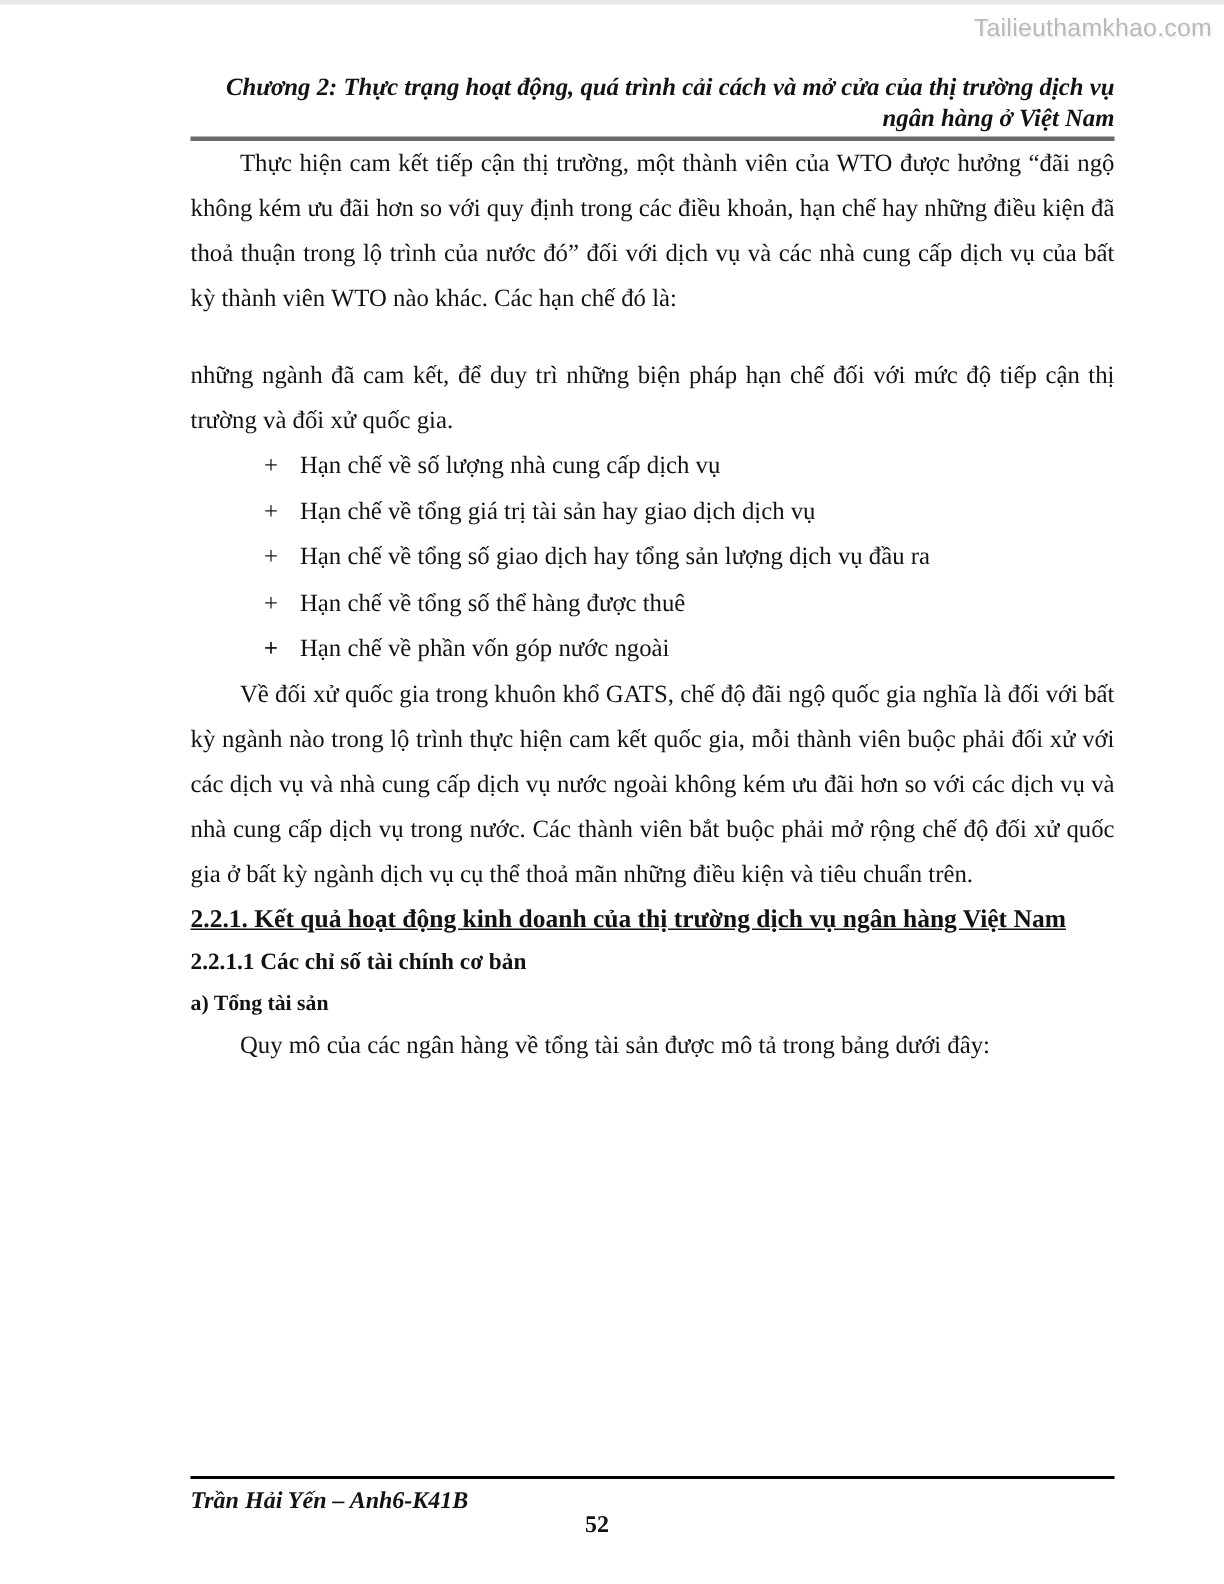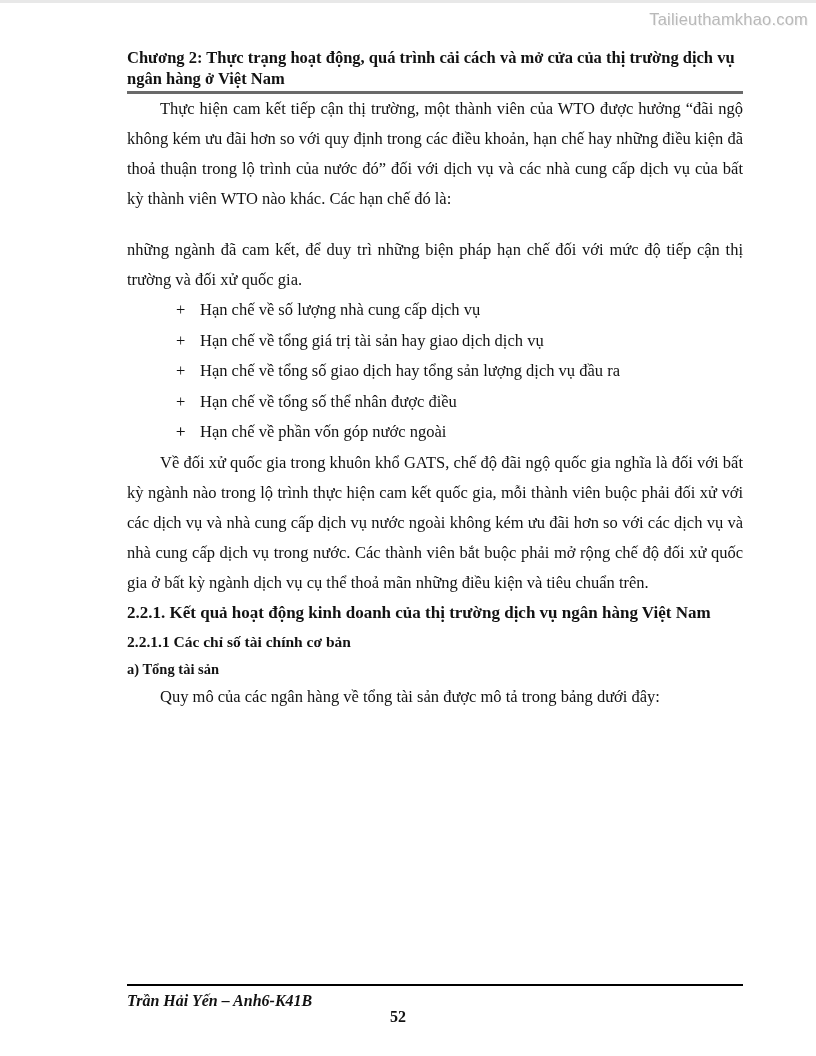--- a/index.html
+++ b/index.html
@@ -29,25 +29,26 @@
   }
   .content {
     position: absolute;
     left: 127px;
     top: 0;
     width: 616px;
   }
   .running-header {
     margin-top: 45px;
     font-weight: bold;
+    font-style: italic;
     font-size: 16.5px;
     line-height: 20.5px;
     padding-bottom: 2px;
     border-bottom: 3px solid #6a6a6a;
-    text-align: left;
+    text-align: right;
   }
   p { margin: 0; }
   .body-text {
     font-size: 16.5px;
     line-height: 30px;
     text-align: justify;
   }
   .first-para { margin-top: 21px; }
   .indent { text-indent: 33px; }
   .plus-list { margin: 0; }
@@ -69,20 +70,21 @@
     font-size: 18px;
     line-height: 30px;
     text-align: justify;
   }
   .h-sub1 {
     margin: 0;
     font-weight: bold;
     font-size: 17px;
     line-height: 30px;
     text-align: left;
+    text-decoration: underline;
   }
   .h-sub2 {
     margin: 0;
     font-weight: bold;
     font-size: 15.5px;
     line-height: 28px;
     text-align: left;
   }
   .h-sub3 {
     margin: 0;
@@ -139,21 +141,21 @@
       <div class="list-item">
         <span class="list-marker">+</span>
         <span>Hạn chế về tổng giá trị tài sản hay giao dịch dịch vụ</span>
       </div>
       <div class="list-item">
         <span class="list-marker">+</span>
         <span>Hạn chế về tổng số giao dịch hay tổng sản lượng dịch vụ đầu ra</span>
       </div>
       <div class="list-item">
         <span class="list-marker">+</span>
-        <span>Hạn chế về tổng số thể nhân được điều</span>
+        <span>Hạn chế về tổng số thể hàng được thuê</span>
       </div>
       <div class="list-item">
         <span class="list-marker">+</span>
       </div>
       <div class="list-item">
         <span class="list-marker">+</span>
         <span>Hạn chế về phần vốn góp nước ngoài</span>
       </div>
     </div>
 

